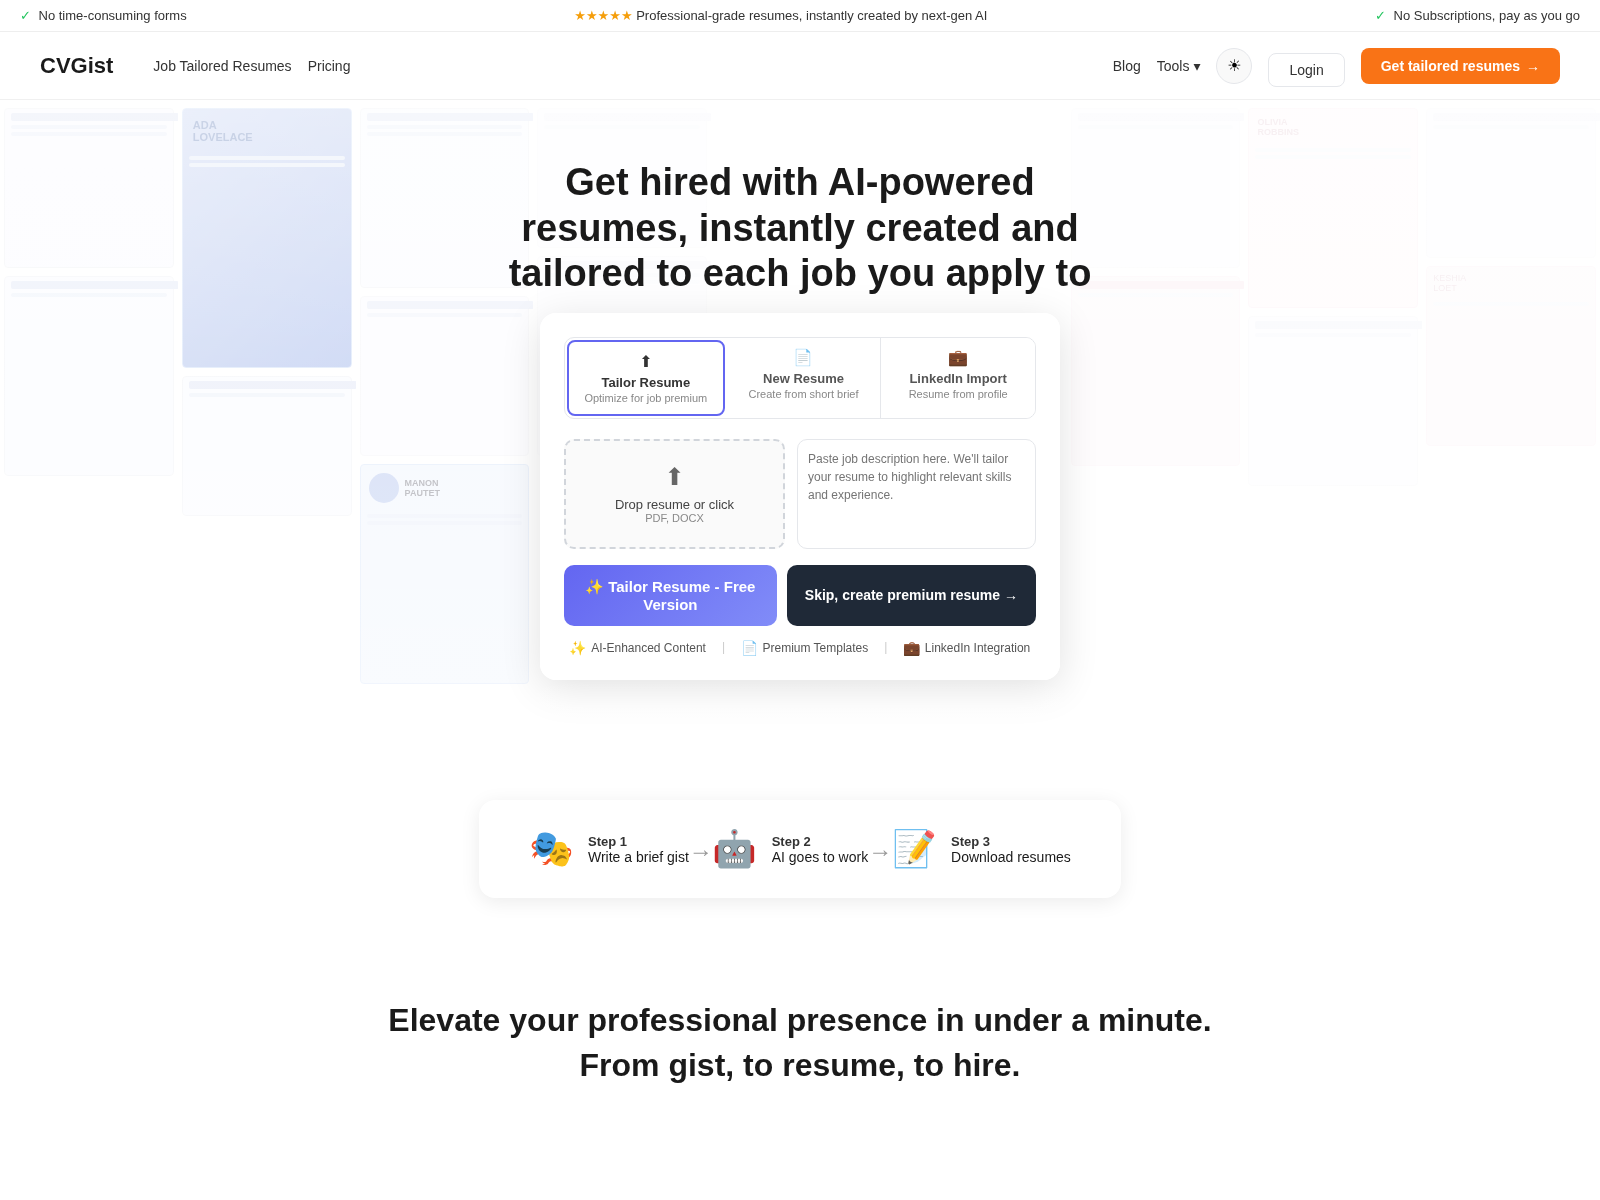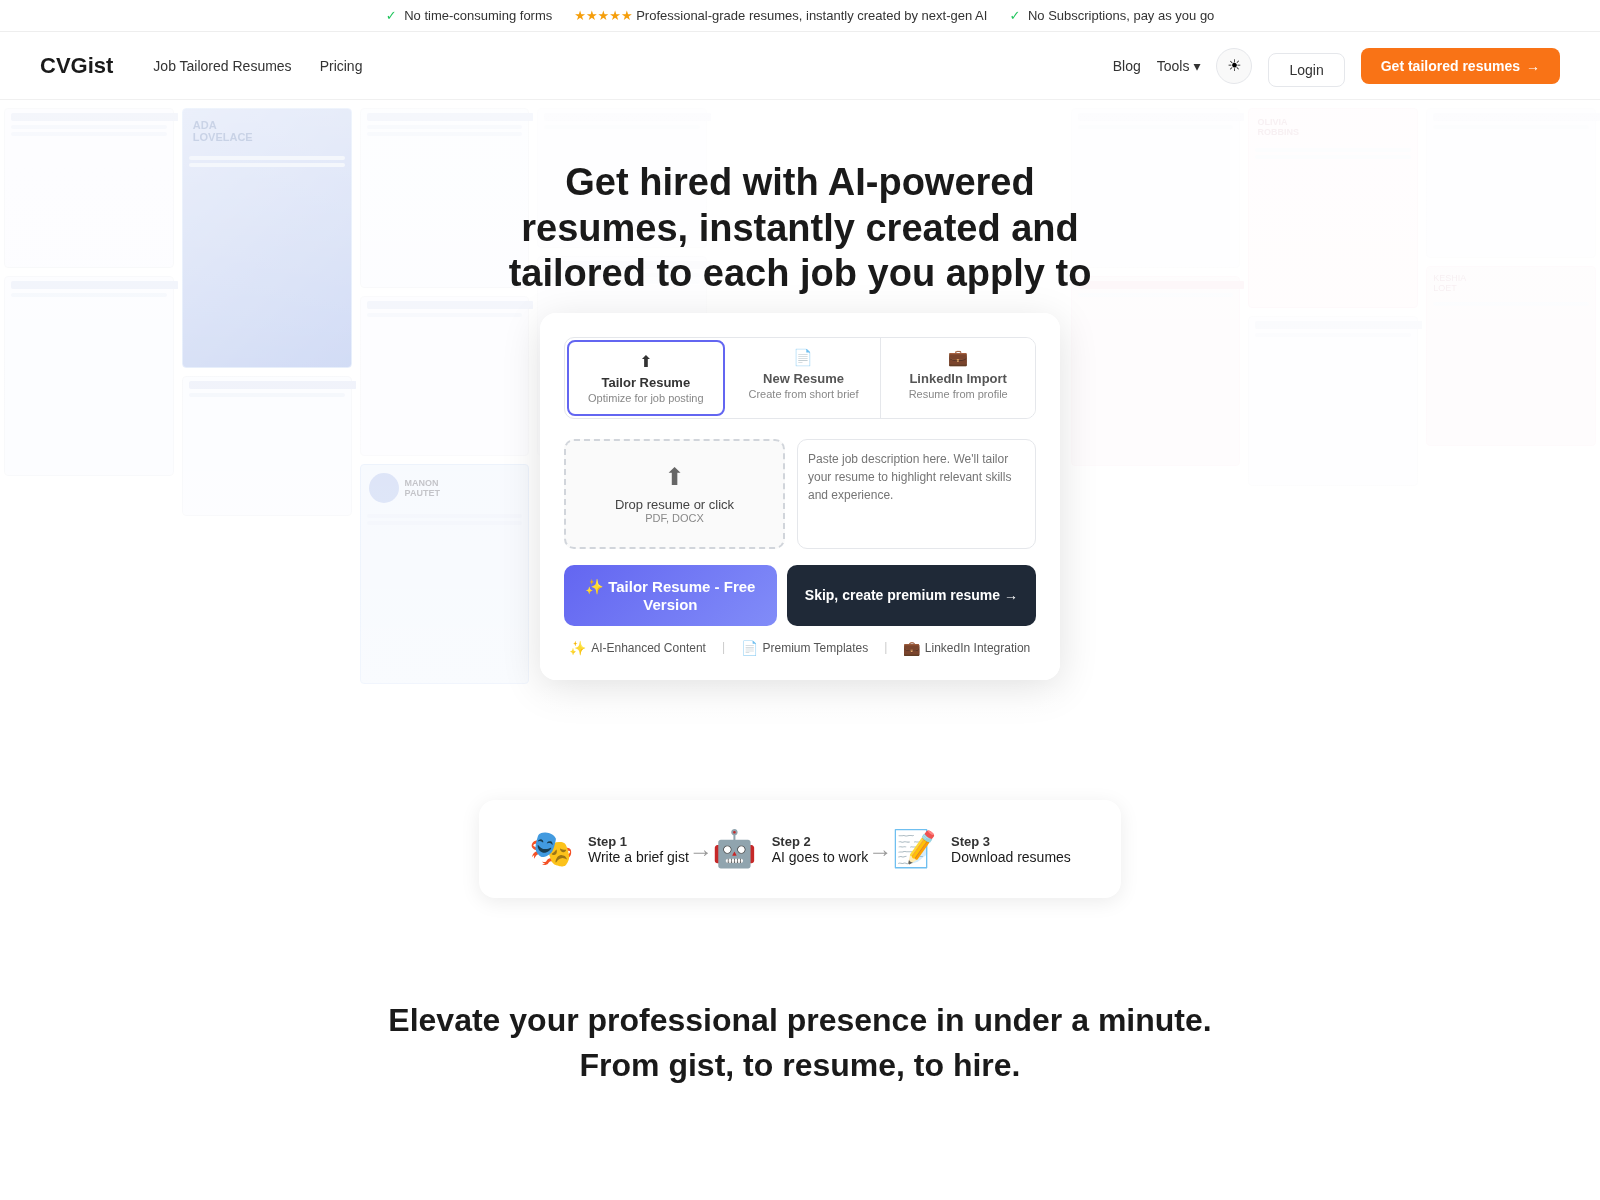--- a/index.html
+++ b/index.html
@@ -4,21 +4,21 @@
   <style>
     * { margin: 0; padding: 0; box-sizing: border-box; }
     body { font-family: -apple-system, BlinkMacSystemFont, 'Segoe UI', sans-serif; background: #fff; width: 1600px; min-height: 1200px; overflow-x: hidden; }
 
     
     .top-banner {
       background: #fff;
       border-bottom: 1px solid #eee;
       display: flex;
       align-items: center;
-      justify-content: center;
+      justify-content: space-between;
       gap: 22px;
       padding: 8px 20px;
       font-size: 13px;
       color: #333;
     }
     .top-banner .check { color: #22c55e; margin-right: 4px; }
     .stars { color: #f59e0b; }
 
     
     .navbar {
@@ -26,21 +26,21 @@
       align-items: center;
       justify-content: space-between;
       padding: 12px 40px;
       background: #fff;
       border-bottom: 1px solid #f0f0f0;
       position: relative;
       z-index: 10;
     }
     .navbar-left { display: flex; align-items: center; gap: 40px; }
     .logo { font-size: 22px; font-weight: 700; color: #1a1a1a; }
-    .nav-links { display: flex; gap: 28px; align-items: flex-end; }
+    .nav-links { display: flex; gap: 16px; align-items: flex-end; }
     .nav-link { font-size: 14px; color: #333; cursor: pointer; text-decoration: none; }
     .navbar-right { display: flex; align-items: center; gap: 16px; }
     .blog-link { font-size: 14px; color: #333; cursor: pointer; }
     .tools-btn { font-size: 14px; color: #333; cursor: pointer; display: flex; align-items: center; gap: 4px; }
     .theme-btn { width: 36px; height: 36px; border-radius: 50%; border: 1px solid #e5e7eb; background: #f9f9f9; cursor: pointer; display: flex; align-items: center; justify-content: center; font-size: 16px; }
     .login-btn { padding: 8px 20px; border: 1px solid #e5e7eb; border-radius: 8px; background: #fff; font-size: 14px; cursor: pointer; color: #333; margin-top: 9px; }
     .cta-btn { padding: 10px 20px; background: #f97316; border-radius: 8px; color: #fff; font-size: 14px; font-weight: 600; cursor: pointer; border: none; display: flex; align-items: center; gap: 6px; }
 
     
     .hero {
@@ -426,21 +426,21 @@
 
   <div class="hero-content">
     <h1 class="hero-title">Get hired with AI-powered resumes, instantly created and tailored to each job you apply to</h1>
 
     <div class="main-card">
 
       <div class="tab-row">
         <button class="tab-btn active">
           <span class="tab-icon">⬆</span>
           <span class="tab-title">Tailor Resume</span>
-          <span class="tab-sub">Optimize for job posting</span>
+          <span class="tab-sub">Optimize for job premium</span>
         </button>
         <button class="tab-btn">
           <span class="tab-icon">📄</span>
           <span class="tab-title">New Resume</span>
           <span class="tab-sub">Create from short brief</span>
         </button>
         <button class="tab-btn">
           <span class="tab-icon">💼</span>
           <span class="tab-title">LinkedIn Import</span>
           <span class="tab-sub">Resume from profile</span>

